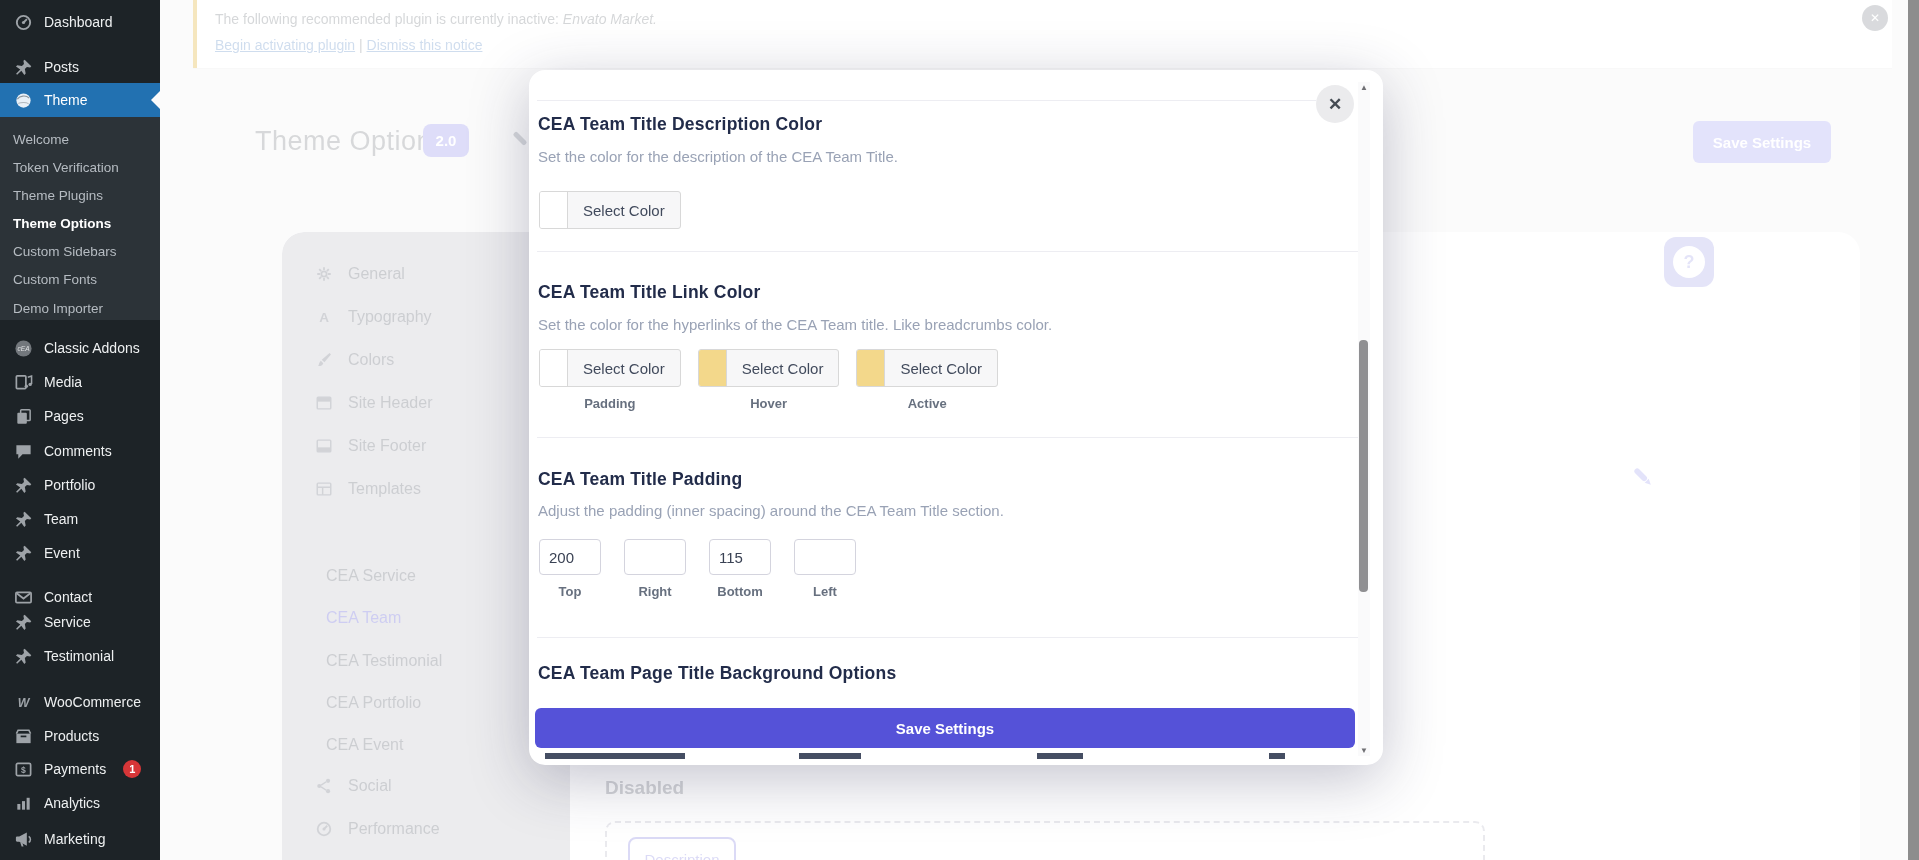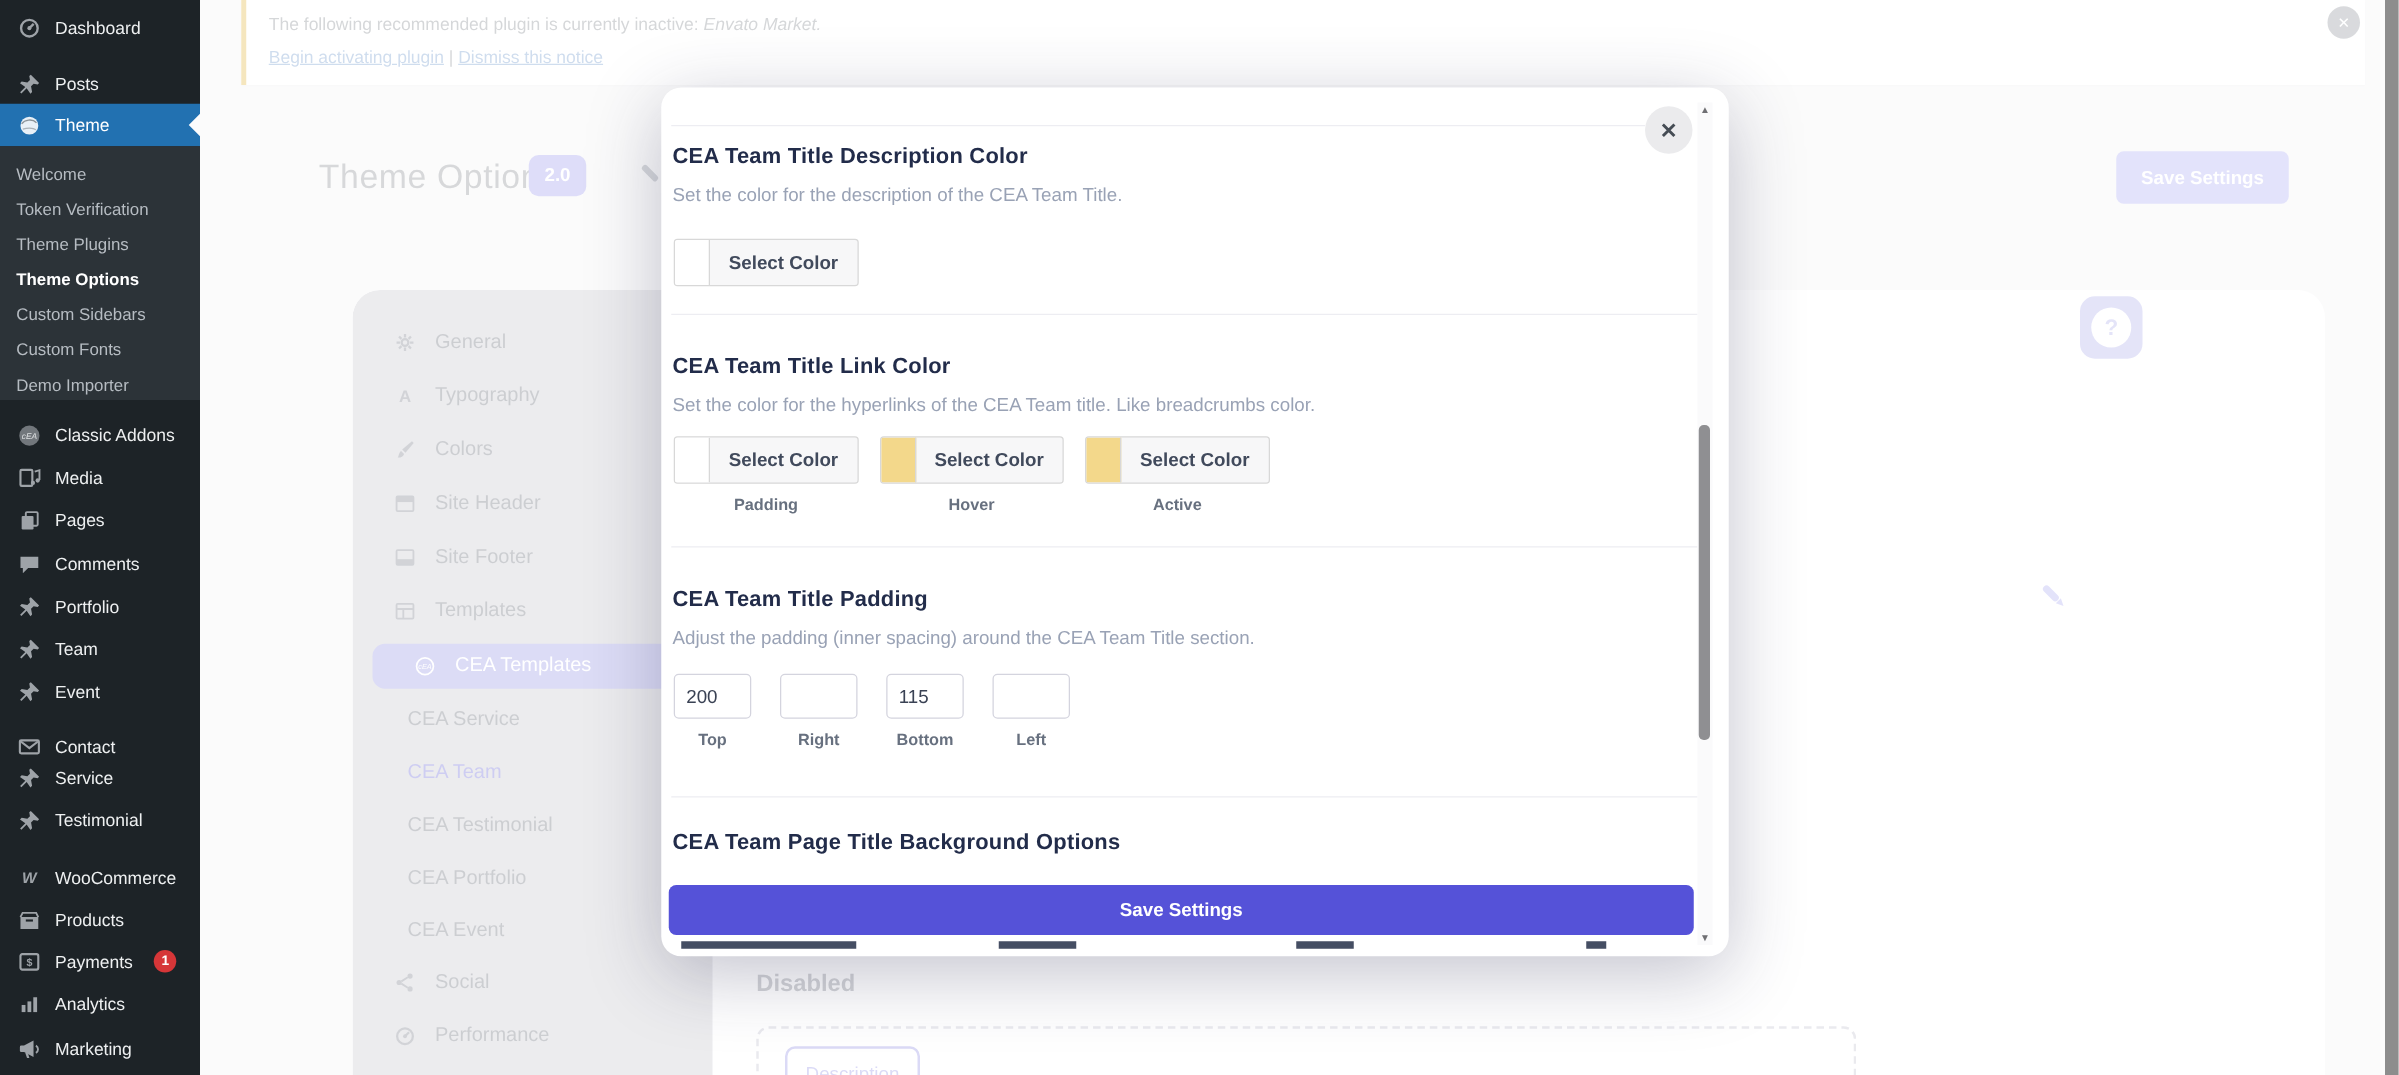--- a/index.html
+++ b/index.html
@@ -65,21 +65,21 @@
   #modal{position:absolute;left:529px;top:70px;width:854px;height:695px;background:#fff;border-radius:16px;
     z-index:50;box-shadow:0 14px 60px rgba(40,40,80,.28);}
   .m-div{position:absolute;left:8px;width:821px;height:1px;background:#ededf2;}
   #m-close{position:absolute;left:787px;top:15px;width:38px;height:38px;border-radius:50%;background:#ebebed;
     color:#454c54;font-size:17px;font-weight:bold;display:flex;align-items:center;justify-content:center;cursor:pointer;}
   .m-title{position:absolute;left:9px;font-size:17.5px;font-weight:bold;color:#222c4a;letter-spacing:.2px;}
   .m-desc{position:absolute;left:9px;font-size:15px;color:#99a2b5;}
   .cbtn-row{position:absolute;left:10px;display:flex;gap:17px;}
   .cbtn-col{display:flex;flex-direction:column;align-items:center;}
   .color-btn{display:inline-flex;height:38px;border:1px solid #d8d8d8;background:#f7f7f8;border-radius:3px;
-    overflow:hidden;cursor:pointer;box-sizing:border-box;font-weight:bold;}
+    overflow:hidden;cursor:pointer;box-sizing:border-box;}
   .color-btn .sw{width:28px;height:100%;border-right:1px solid #d8d8d8;box-sizing:border-box;}
   .color-btn .lb{padding:0 15px;display:flex;align-items:center;font-size:15px;color:#414a5c;}
   .cap{margin-top:9px;font-size:13px;font-weight:bold;color:#67707f;text-align:center;}
   .pad-row{position:absolute;left:10px;display:flex;align-items:flex-end;}
   .pad-col{width:62px;margin-right:23px;display:flex;flex-direction:column;align-items:center;}
   .pad-col input{width:62px;height:36px;border:1px solid #d4d4de;border-radius:4px;box-sizing:border-box;
     font-size:15px;color:#3a4254;padding-left:9px;outline:none;font-family:"Liberation Sans",sans-serif;}
   #m-save{position:absolute;left:6px;top:638px;width:820px;height:40px;border-radius:6px;background:#5552d8;
     color:#fff;font-size:15px;font-weight:bold;display:flex;align-items:center;justify-content:center;cursor:pointer;}
   .frag{position:absolute;top:683px;height:6px;background:#454e63;}
@@ -338,29 +338,20 @@
     </div>
     <div class="nav-item" style="top:239px">
       <span class="nv-ic">
         <svg viewBox="0 0 20 20">
             <rect x="2.5" y="3.5" width="15" height="13" rx="1" fill="none" stroke="currentColor" stroke-width="1.6"></rect>
             <path d="M2.5 8h15M8.5 8v8.5" stroke="currentColor" stroke-width="1.6" fill="none"></path>
           </svg>
       </span>
       <span>Templates</span>
     </div>
-    <div class="nav-item active" style="top:283px">
-      <span class="nv-ic">
-        <svg viewBox="0 0 20 20">
-            <circle cx="10" cy="10" r="7.5" fill="none" stroke="currentColor" stroke-width="1.5"></circle>
-            <text x="10" y="12.8" text-anchor="middle" font-size="6.5" font-style="italic" fill="currentColor">cEA</text>
-          </svg>
-      </span>
-      <span>CEA Templates</span>
-    </div>
     <div class="nav-item noicon" style="top:326px">
       <span>CEA Service</span>
     </div>
     <div class="nav-item noicon hl" style="top:368px">
       <span>CEA Team</span>
     </div>
     <div class="nav-item noicon" style="top:411px">
       <span>CEA Testimonial</span>
     </div>
     <div class="nav-item noicon" style="top:453px">

